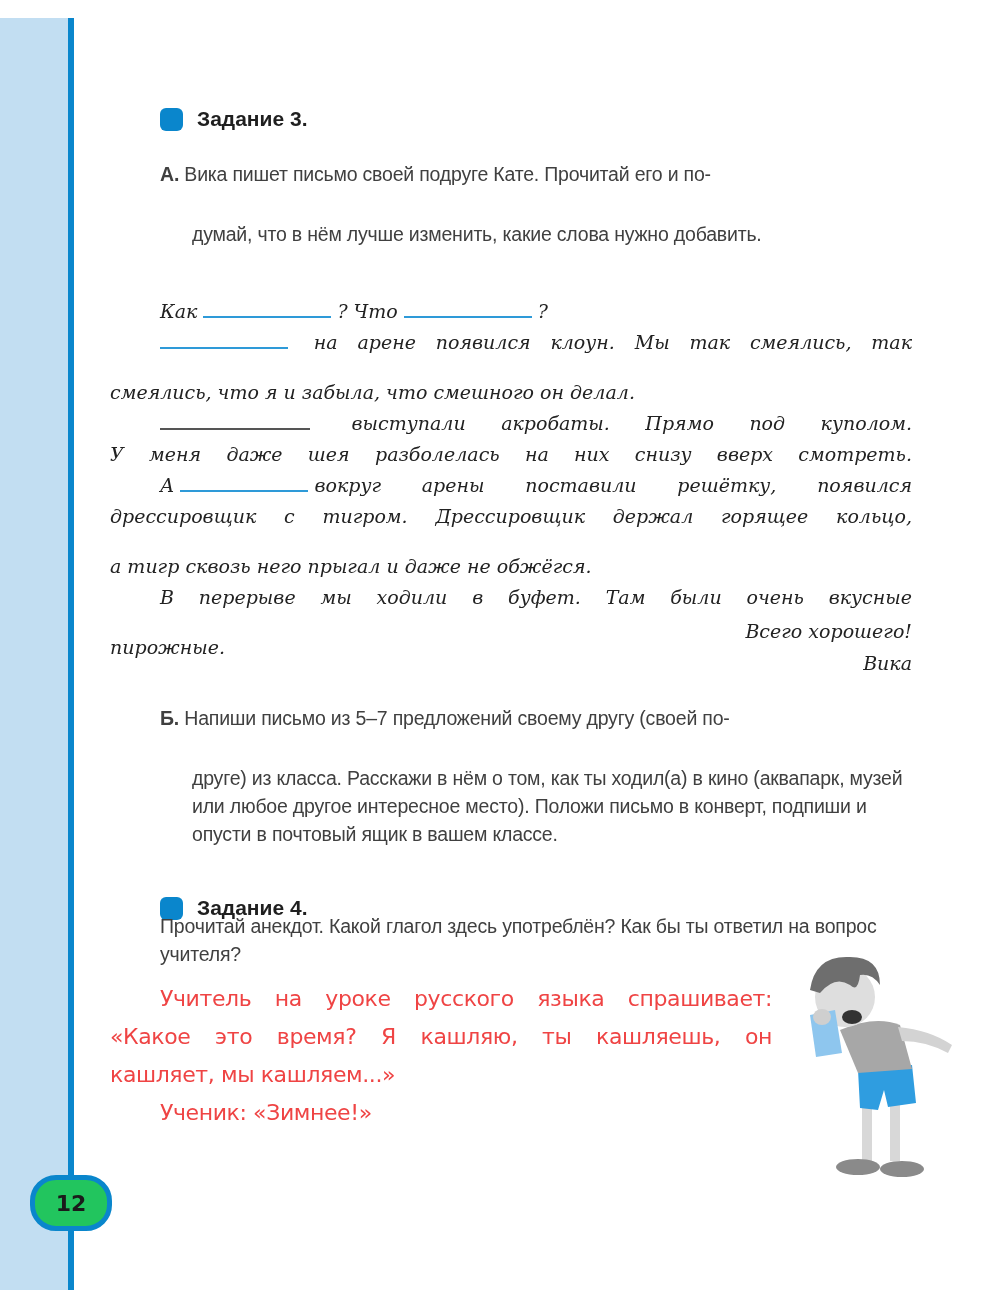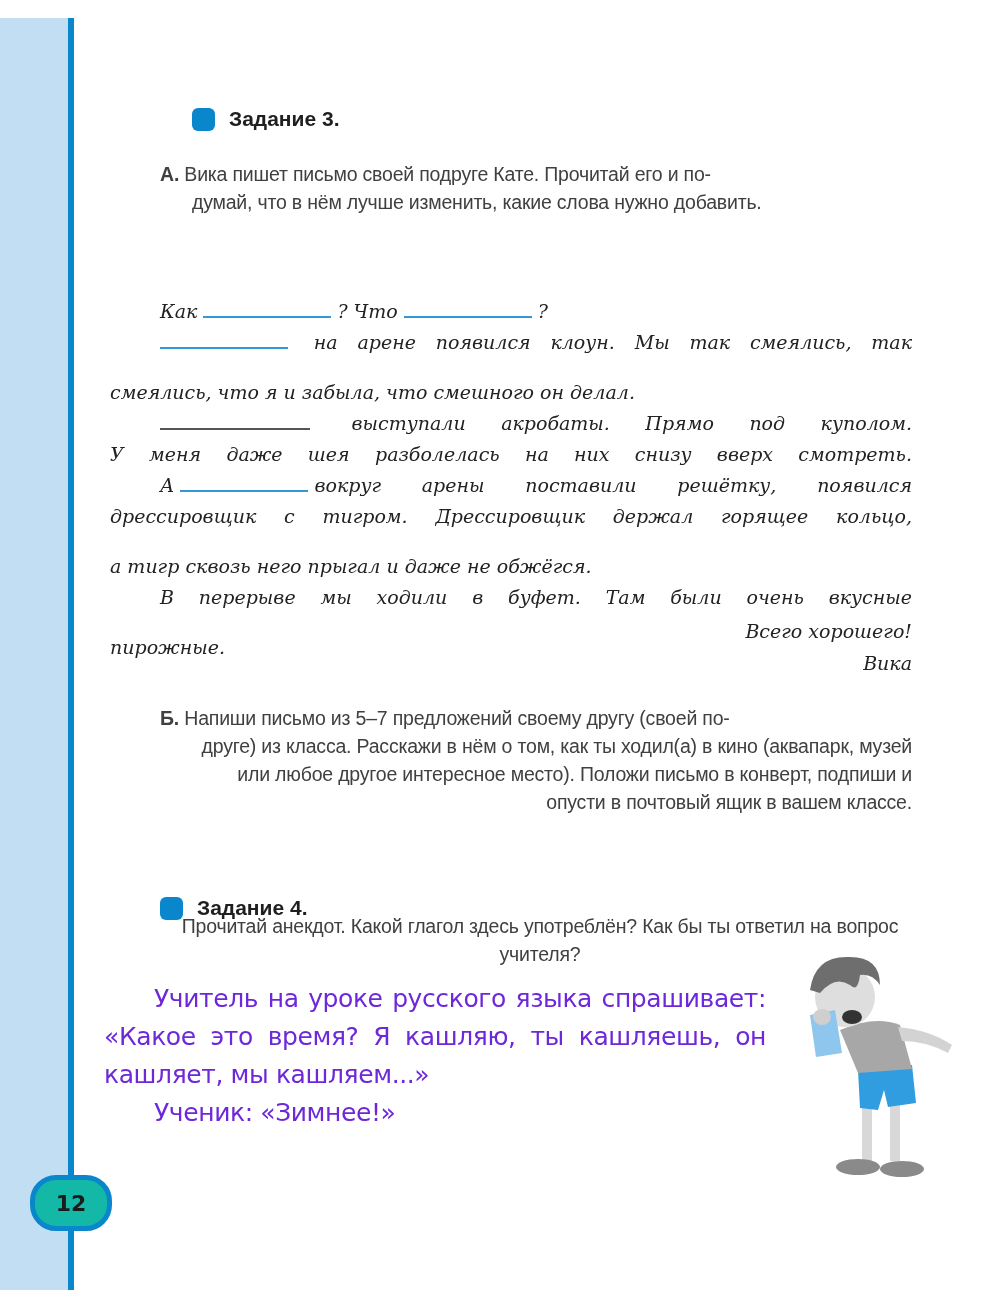--- a/index.html
+++ b/index.html
@@ -2,53 +2,53 @@
 <html><head>
   <meta charset="utf-8">
   <style>
     html, body { margin: 0; padding: 0; background: #ffffff; }
     body { width: 1000px; height: 1300px; position: relative; overflow: hidden; font-family: "Liberation Sans", sans-serif; color: #1e1e1e; }
 
     .side-band { position: absolute; left: 0; top: 18px; width: 68px; height: 1272px; background: #c2def2; }
     .side-rule { position: absolute; left: 68px; top: 18px; width: 6px; height: 1272px; background: #0a86cc; }
 
     .page-badge { position: absolute; left: 30px; top: 1175px; width: 82px; height: 56px; box-sizing: border-box;
-      border: 5px solid #0a86cc; border-radius: 26px; background: #14b8a6; display: flex; align-items: center; justify-content: center;
+      border: 5px solid #0a86cc; border-radius: 26px; background: #22c55e; display: flex; align-items: center; justify-content: center;
       font-family: "DejaVu Sans", sans-serif; font-weight: bold; font-size: 22px; color: #1b1b1b; }
 
     .task-head { position: absolute; left: 160px; display: flex; align-items: center; font-weight: bold; font-size: 21px; color: #1f1f1f; }
     .task-bullet { width: 23px; height: 23px; background: #0a86cc; border-radius: 6px; margin-right: 14px; }
 
     .para { position: absolute; left: 160px; width: 752px; font-family: "Liberation Sans", sans-serif; font-size: 19.5px; line-height: 28px; color: #404040; letter-spacing: -0.2px; text-align: justify; }
     .para .label { font-weight: bold; }
-    .para .cont { padding-left: 32px; display: block; }
+    .para .cont { padding-left: 32px; display: block; margin-top: 32px; }
 
     .letter { position: absolute; left: 110px; width: 802px; font-family: "DejaVu Serif", serif; font-style: italic; font-size: 19px; line-height: 31px; color: #222; }
     .letter .line { display: block; white-space: nowrap; overflow: hidden; text-align: justify; text-align-last: justify; }
     .letter .line.last { text-align-last: left; margin-top: 19px; }
     .letter .ind { padding-left: 50px; }
     .blank { display: inline-block; width: 128px; border-bottom: 2px solid #2e9ad8; height: 0.9em; vertical-align: baseline; margin: 0 6px; }
     .blank.grey { border-bottom-color: #555; width: 150px; }
     .letter .greeting { position: absolute; top: 0; left: 0; width: 802px; text-align: center; }
     .sign { position: absolute; right: 0; text-align: right; }
 
-    .joke { position: absolute; left: 104px; width: 662px; font-family: "DejaVu Sans", sans-serif; font-size: 25px; line-height: 38px; color: #6d28d9; letter-spacing: -0.4px; }
+    .joke { position: absolute; left: 110px; width: 662px; font-family: "DejaVu Sans", sans-serif; font-size: 22px; line-height: 38px; color: #ef4444; letter-spacing: -0.4px; }
     .joke .line { display: block; white-space: nowrap; text-align: justify; text-align-last: justify; }
     .joke .line.last { text-align-last: left; }
     .joke .ind { padding-left: 50px; }
 
     .illustration { position: absolute; left: 780px; top: 945px; width: 190px; height: 235px; }
   </style>
 </head>
 <body>
 
 <div class="side-band"></div>
 <div class="side-rule"></div>
 
-<div class="task-head" style="top:107px;margin-left:32px;">
+<div class="task-head" style="top:107px;">
   <span class="task-bullet"></span>
   <span>Задание 3.</span>
 </div>
 
 <div class="para" style="top:160px;">
   <span><span class="label">А.</span> <span>Вика пишет письмо своей подруге Кате. Прочитай его и по-</span></span>
   <span class="cont" style="text-align:left;">думай, что в нём лучше изменить, какие слова нужно добавить.</span>
 </div>
 
 <div class="letter" style="top:236px; height:450px;">
@@ -63,29 +63,29 @@
     <span class="line last">а тигр сквозь него прыгал и даже не обжёгся.</span>
     <span class="line ind">В перерыве мы ходили в буфет. Там были очень вкусные</span>
     <span class="line last">пирожные.</span>
   </div>
   <div class="sign" style="top:380px;">Всего хорошего!</div>
   <div class="sign" style="top:412px;">Вика</div>
 </div>
 
 <div class="para" style="top:704px;">
   <span><span class="label">Б.</span> <span>Напиши письмо из 5–7 предложений своему другу (своей по-</span></span>
-  <span class="cont" style="text-align:right;">друге) из класса. Расскажи в нём о том, как ты ходил(а) в кино (аквапарк, музей или любое другое интересное место). Положи письмо в конверт, подпиши и опусти в почтовый ящик в вашем классе.</span>
+  <span class="cont" style="text-align:left;">друге) из класса. Расскажи в нём о том, как ты ходил(а) в кино (аквапарк, музей или любое другое интересное место). Положи письмо в конверт, подпиши и опусти в почтовый ящик в вашем классе.</span>
 </div>
 
 <div class="task-head" style="top:872px;margin-top:24px;">
   <span class="task-bullet"></span>
   <span>Задание 4.</span>
 </div>
 
-<div class="para" style="top:912px; width:760px; text-align:center;">Прочитай анекдот. Какой глагол здесь употреблён? Как бы ты ответил на вопрос учителя?</div>
+<div class="para" style="top:912px; width:760px; text-align:left;">Прочитай анекдот. Какой глагол здесь употреблён? Как бы ты ответил на вопрос учителя?</div>
 
 <div class="joke" style="top:980px;">
   <span class="line ind">Учитель на уроке русского языка спрашивает:</span>
   <span class="line">«Какое это время? Я кашляю, ты кашляешь, он</span>
   <span class="line last">кашляет, мы кашляем...»</span>
   <span class="line last ind">Ученик: «Зимнее!»</span>
 </div>
 
 <svg class="illustration" viewBox="0 0 190 235">
 

